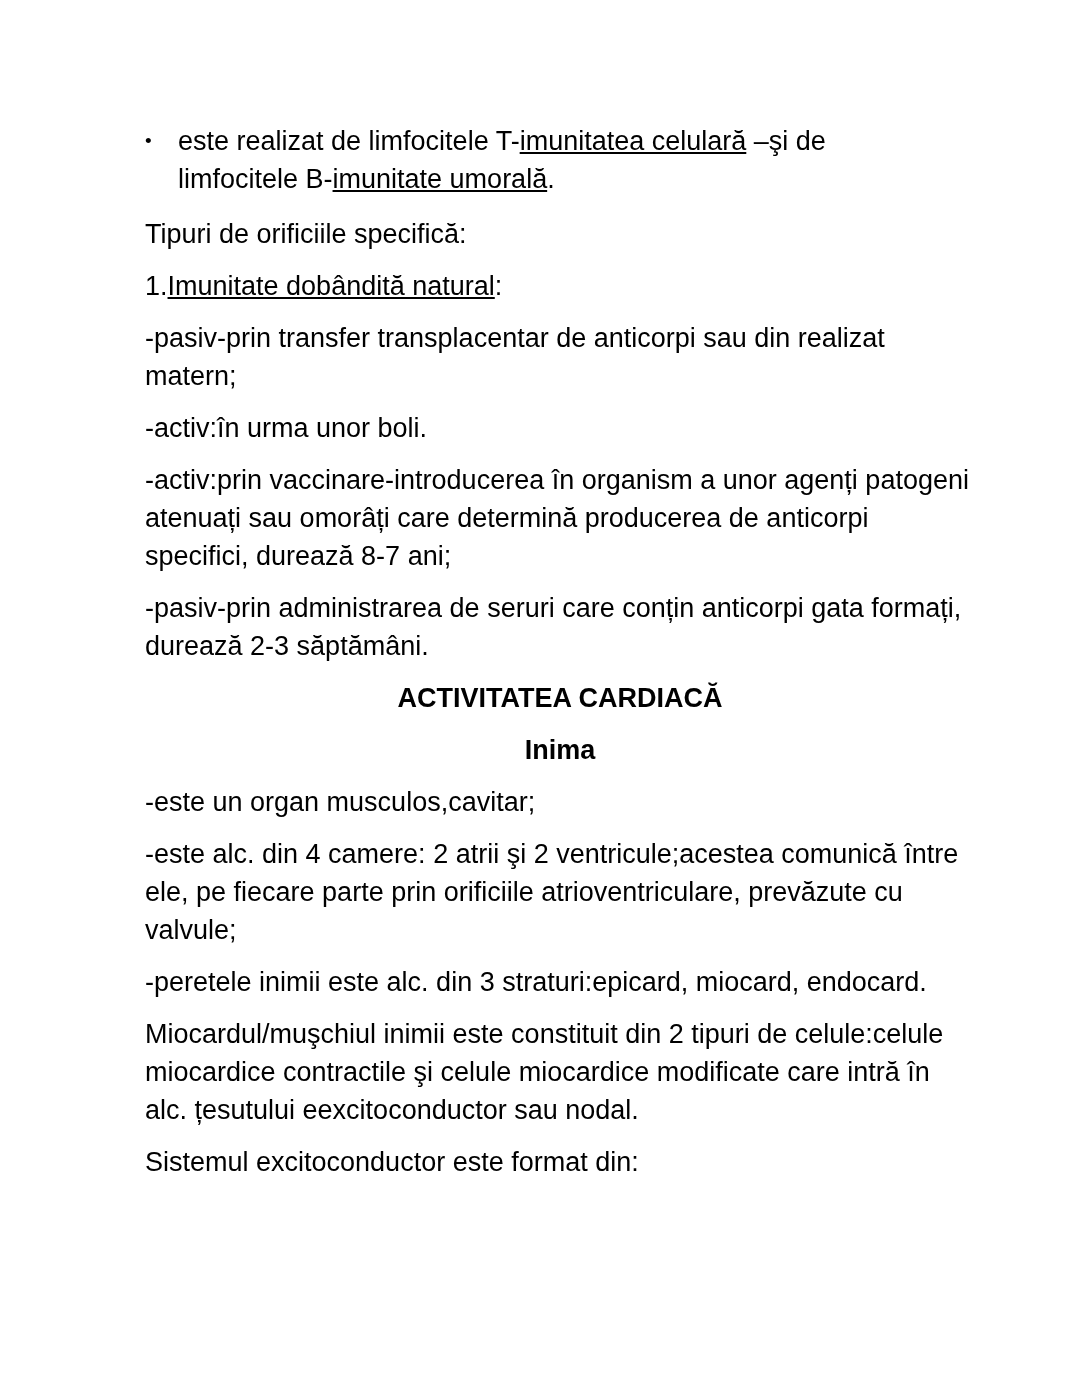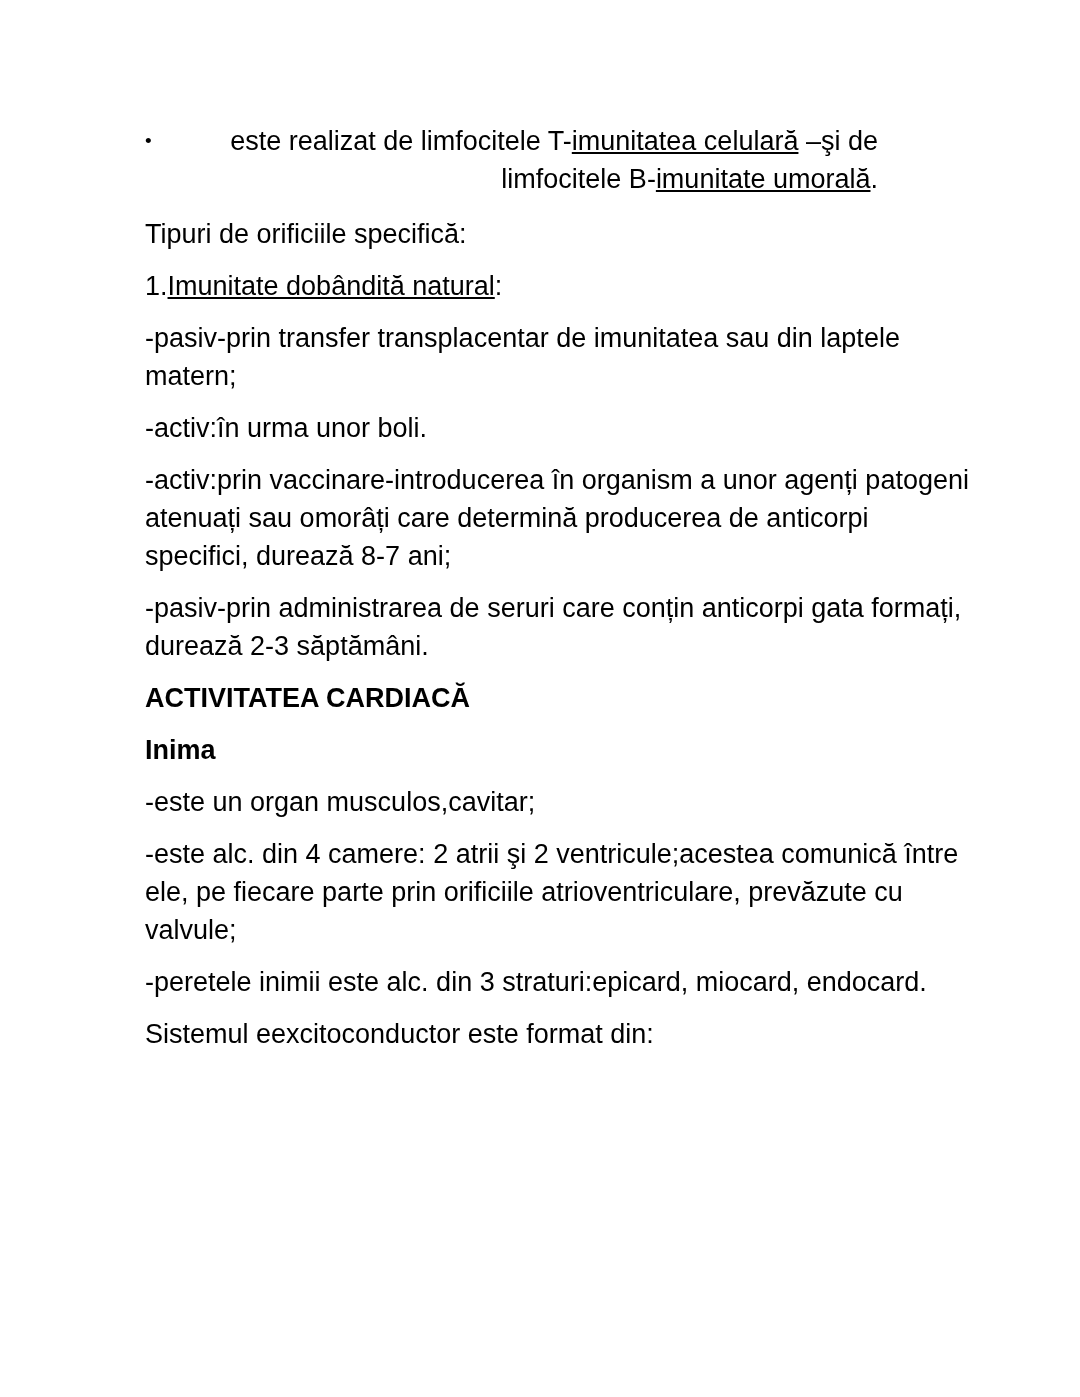--- a/index.html
+++ b/index.html
@@ -16,67 +16,68 @@
     width: 1080px;
     height: 1397px;
     background: #ffffff;
     padding: 122px 105px 40px 145px;
   }
   .para {
     line-height: 38px;
     margin-bottom: 14px;
     max-width: 830px;
   }
-  .bold { font-weight: 700; }
+  .bold { font-weight: 700; text-align: center; }
   .u { text-decoration: underline; }
   .bullet-row {
     display: flex;
     align-items: flex-start;
     max-width: 733px;
     margin-bottom: 17px;
   }
   .bullet-marker {
     flex: 0 0 33px;
     width: 33px;
     font-size: 19px;
     line-height: 38px;
     text-align: left;
   }
-  .bullet-text { flex: 1 1 auto; text-align: right; }
+  .bullet-text { flex: 1 1 auto; }
 </style>
 </head>
 <body>
 
 <div class="page">
 
   <p class="para bullet-row">
     <span class="bullet-marker">•</span>
     <span class="bullet-text"><span>este realizat de limfocitele T-</span><span class="u">imunitatea celulară</span><span> –şi de limfocitele B-</span><span class="u">imunitate umorală</span><span>.</span></span>
   </p>
 
   <p class="para">Tipuri de orificiile specifică:</p>
 
   <p class="para"><span>1.</span><span class="u">Imunitate dobândită natural</span><span>:</span></p>
 
-  <p class="para">-pasiv-prin transfer transplacentar de imunitatea sau din laptele matern;</p>
+  <p class="para">-pasiv-prin transfer transplacentar de anticorpi sau din realizat matern;</p>
 
   <p class="para">-activ:în urma unor boli.</p>
 
 
   <p class="para">-activ:prin vaccinare-introducerea în organism a unor agenți patogeni atenuați sau omorâți care determină producerea de anticorpi specifici, durează 8-7 ani;</p>
 
   <p class="para">-pasiv-prin administrarea de seruri care conțin anticorpi gata formați, durează 2-3 săptămâni.</p>
 
   <p class="para bold">ACTIVITATEA CARDIACĂ</p>
 
   <p class="para bold">Inima</p>
 
   <p class="para">-este un organ musculos,cavitar;</p>
 
 
   <p class="para">-este alc. din 4 camere: 2 atrii şi 2 ventricule;acestea comunică între ele, pe fiecare parte prin orificiile atrioventriculare, prevăzute cu valvule;</p>
 
   <p class="para">-peretele inimii este alc. din 3 straturi:epicard, miocard, endocard.</p>
 
+  <p class="para">Miocardul/muşchiul inimii este constituit din 2 tipuri de celule:celule miocardice contractile şi celule miocardice modificate care intră în alc. țesutului eexcitoconductor sau nodal.</p>
 
-  <p class="para">Sistemul eexcitoconductor este format din:</p>
+  <p class="para">Sistemul excitoconductor este format din:</p>
 
 </div>
 
 </body></html>

